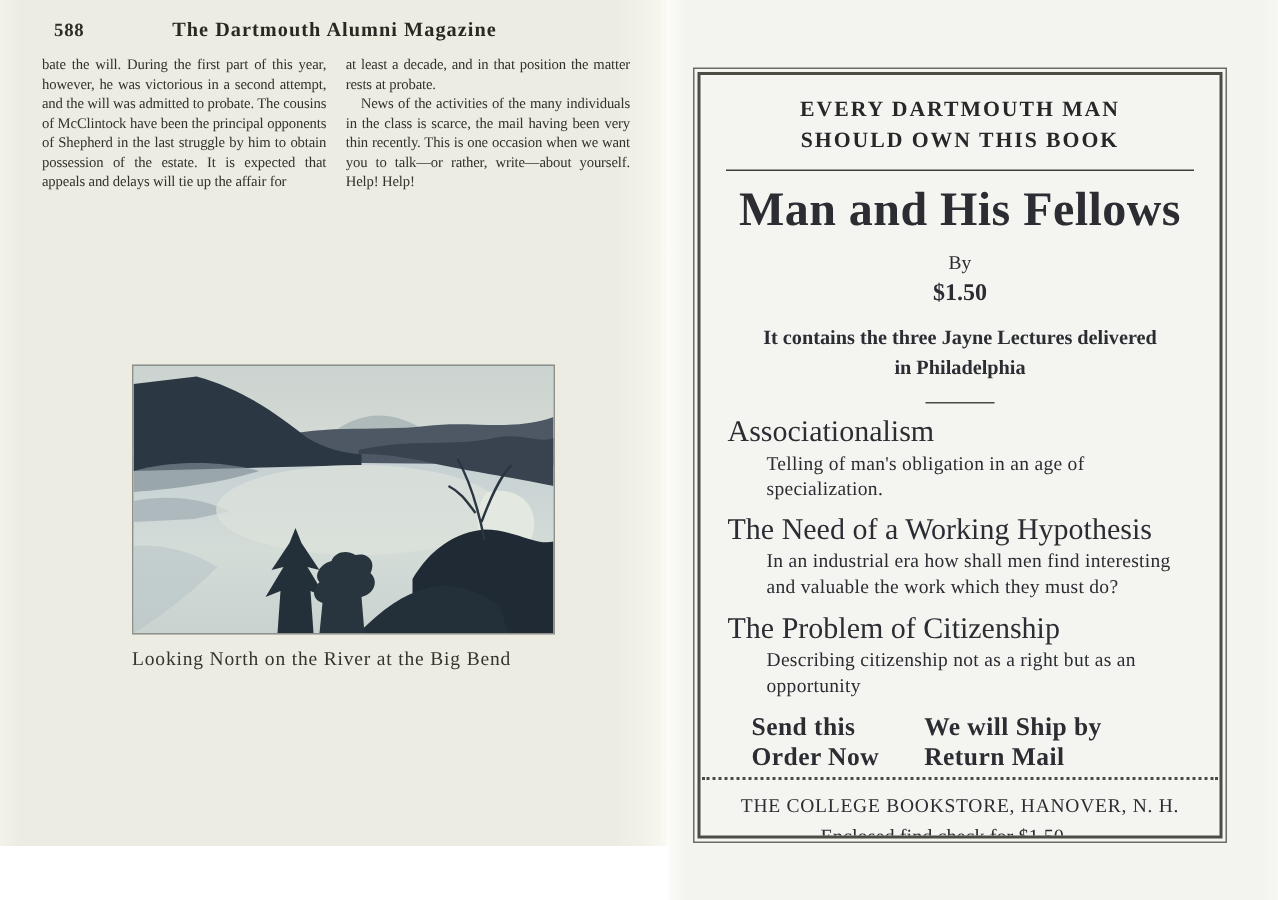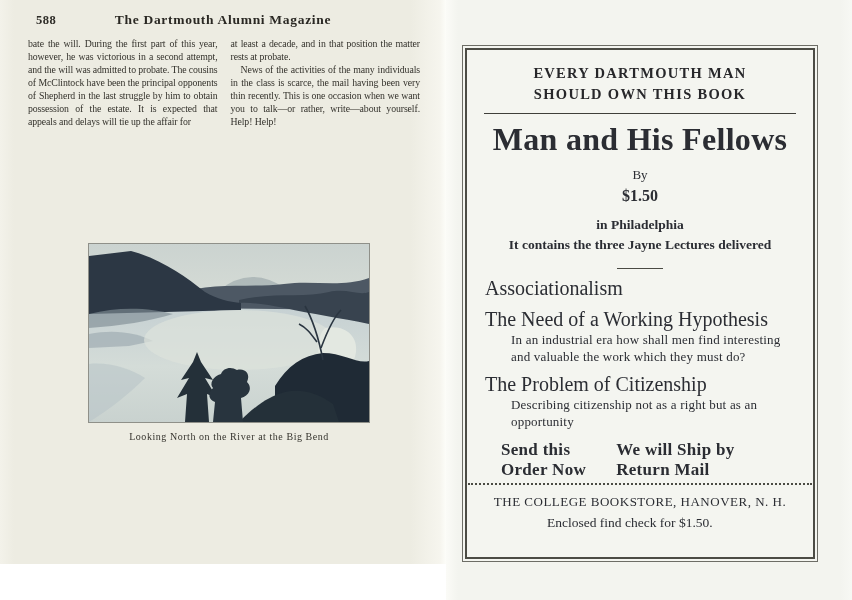--- a/index.html
+++ b/index.html
@@ -15,22 +15,22 @@
   .mag-title { position:absolute; left:0; top:12px; width:446px; text-align:center;
     font-weight:bold; font-size:13.5px; letter-spacing:0.7px; color:#2a2823; }
   .columns { position:absolute; left:28px; top:37px; width:392px; display:flex; gap:13px; }
   .col { width:190px; text-align:justify; font-size:9.8px; line-height:13px;
     letter-spacing:-0.1px; color:#33312b; }
   .col p + p { text-indent:10px; }
 
   .figure { position:absolute; left:88px; top:243px; width:282px; height:180px;
     border:1px solid #8f9089; background:#ccd4d1; }
   .figure svg { display:block; width:100%; height:100%; }
-  .caption { position:absolute; left:88px; top:431px; width:282px; text-align:center;
-    font-size:10px; letter-spacing:0.55px; color:#36342e; }
+  .caption { position:absolute; left:88px; top:431px; width:282px; text-align:left;
+    font-size:13px; letter-spacing:0.55px; color:#36342e; }
 
   
   .right-page { position:absolute; left:446px; top:0; width:406px; height:600px;
     background:linear-gradient(90deg,#fbfbf7 0,#f3f4ef 12px,#f3f4ef 394px,#f7f8f4 406px); }
   .ad-outer { position:absolute; left:16px; top:45px; width:356px; height:517px;
     border:1px solid #6d6d66; padding:2px; background:#f4f5f0; }
   .ad-inner { width:100%; height:100%; border:2px solid #4c4c45; padding:13px 10px 6px;
     overflow:hidden; color:#2b2d33; }
 
   .tagline { text-align:center; font-weight:bold; font-size:14.5px; letter-spacing:1.3px;
@@ -129,27 +129,28 @@
           <div>EVERY DARTMOUTH MAN</div>
           <div>SHOULD OWN THIS BOOK</div>
         </div>
         <div class="rule-full"></div>
 
         <div class="book-title">Man and His Fellows</div>
         <div class="by-line">By</div>
         <div class="price">$1.50</div>
 
         <div class="contains">
+          <div>It contains the three Jayne Lectures delivered</div>
           <div>in Philadelphia</div>
-          <div>It contains the three Jayne Lectures delivered</div>
         </div>
         <div class="rule-short"></div>
 
         <div class="sections">
           <div class="section-heading">Associationalism</div>
+          <div class="section-desc">Telling of man's obligation in an age of specialization.</div>
           <div class="section-heading">The Need of a Working Hypothesis</div>
           <div class="section-desc">In an industrial era how shall men find interesting and valuable the work which they must do?</div>
           <div class="section-heading">The Problem of Citizenship</div>
           <div class="section-desc">Describing citizenship not as a right but as an opportunity</div>
         </div>
 
         <div class="order-row">
           <span>Send this Order Now</span>
           <span>We will Ship by Return Mail</span>
         </div>

